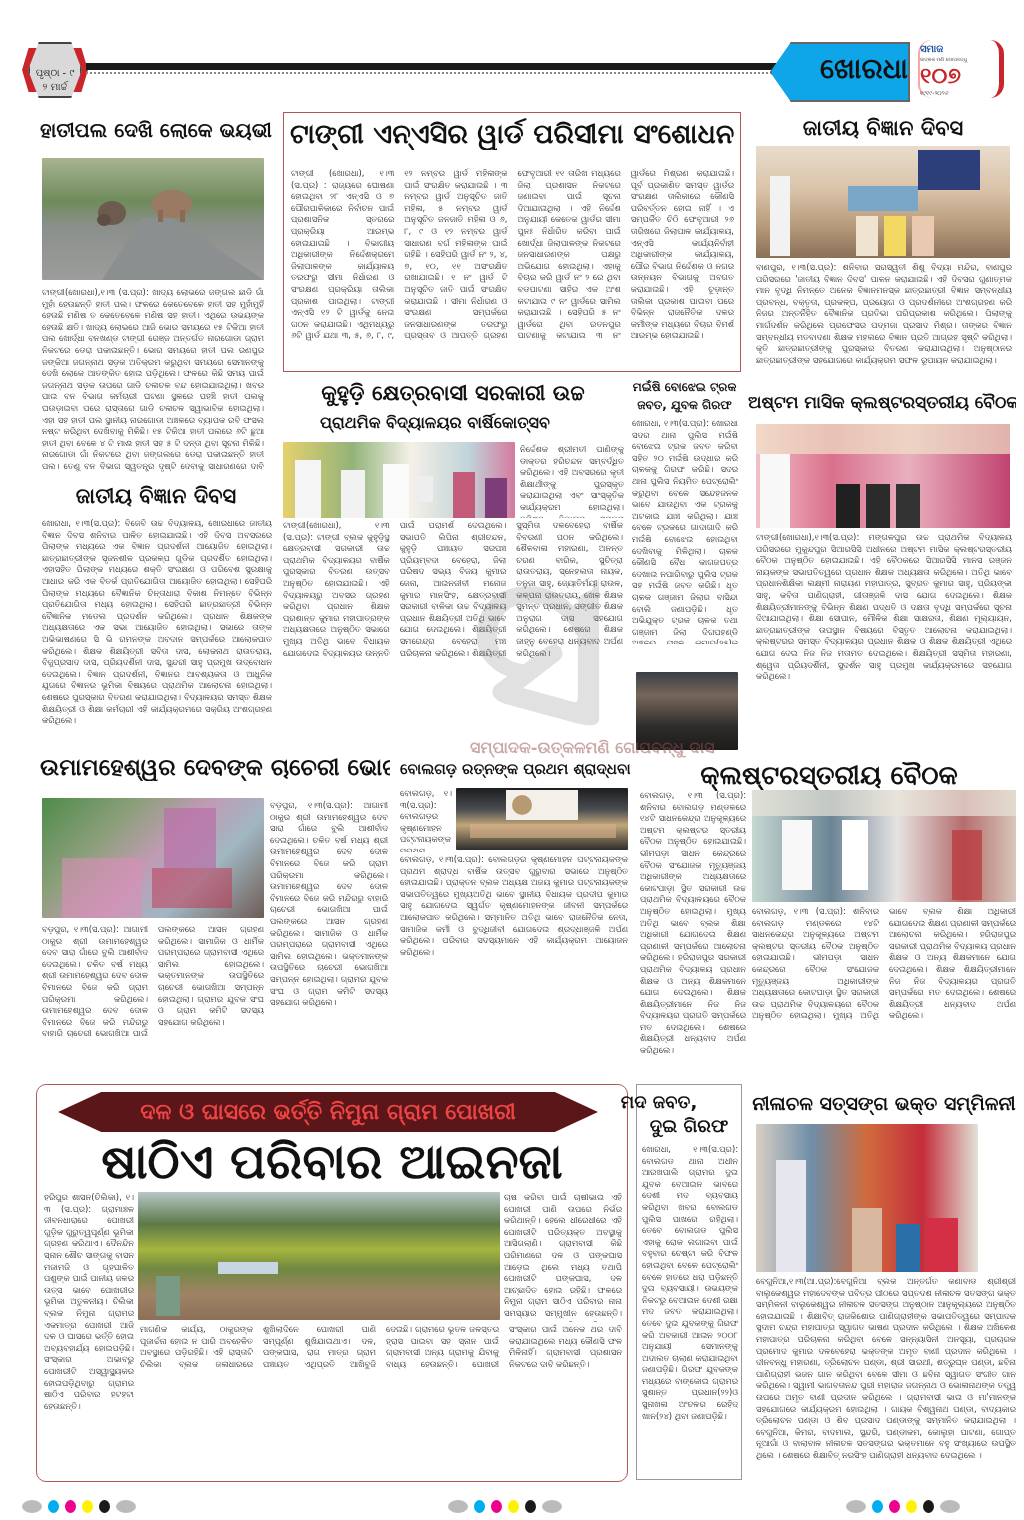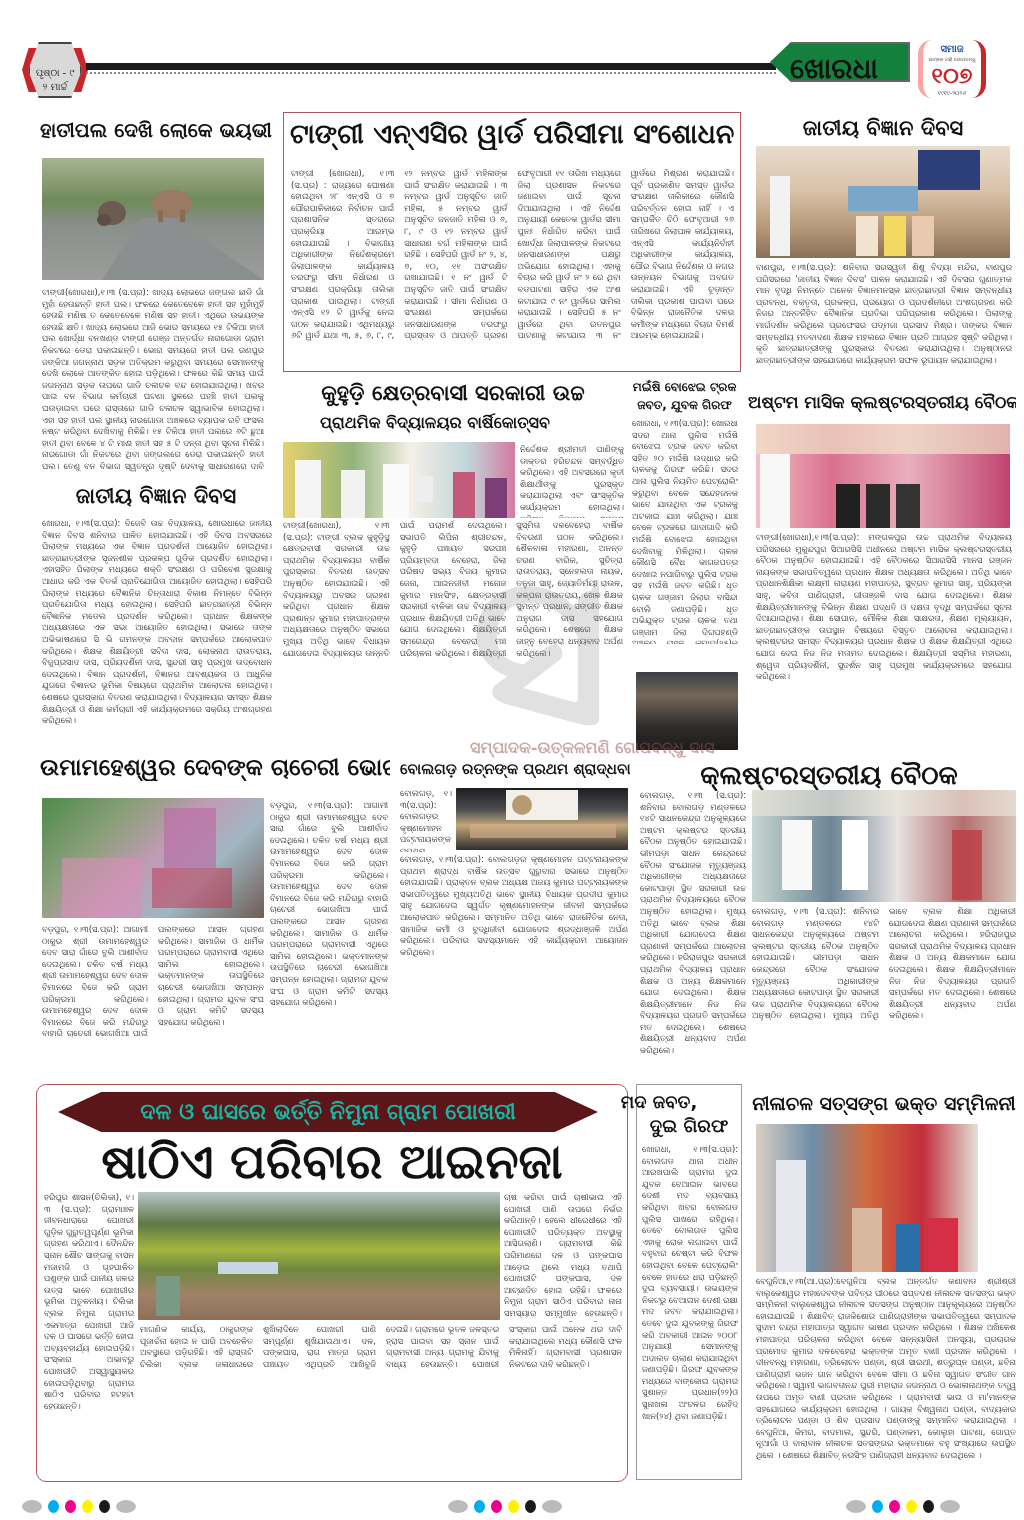--- a/index.html
+++ b/index.html
@@ -4,22 +4,22 @@
 <style>
   *{box-sizing:border-box;margin:0;padding:0}
   html,body{width:1024px;height:1520px;background:#fff;overflow:hidden}
   body{position:relative;font-family:"DejaVu Sans",sans-serif;color:#222}
   .abs{position:absolute}
   
   .pgbadge{left:28px;top:42px;width:54px;height:56px;background:#d9d9d9;border:2px solid #444;clip-path:polygon(20% 0,80% 0,100% 50%,80% 100%,20% 100%,0 50%);text-align:center;font-size:10px;line-height:14px;padding-top:22px}
   .pgbadge-red{left:22px;top:48px;width:66px;height:44px;background:#c8262b;clip-path:polygon(10% 0,90% 0,100% 50%,90% 100%,10% 100%,0 50%)}
   .hbar{left:86px;top:63px;width:690px;height:7px;background:#1a1a1a}
   .hbar2{left:86px;top:72px;width:690px;height:3px;border-top:2px dotted #888}
-  .section{left:770px;top:42px;width:140px;height:40px;background:#15803d;border:2px solid #666;clip-path:polygon(15% 0,100% 0,100% 100%,15% 100%,0 50%);font-size:28px;font-weight:bold;text-align:left;line-height:50px;padding-left:18px;color:#111}
-  .logo{left:918px;top:40px;width:68px;height:58px;border-left:5px solid #fca5a5;border-right:5px solid #c8262b;border-radius:14px;text-align:center;font-size:9px;color:#333;line-height:10px;padding-top:4px}
+  .section{left:770px;top:42px;width:140px;height:60px;background:#0ea5e9;border:2px solid #666;clip-path:polygon(15% 0,100% 0,100% 100%,15% 100%,0 50%);font-size:28px;font-weight:bold;text-align:right;line-height:50px;padding-left:18px;color:#111}
+  .logo{left:918px;top:40px;width:86px;height:58px;border-left:2px solid #fca5a5;border-right:5px solid #c8262b;border-radius:14px;text-align:left;font-size:9px;color:#333;line-height:10px;padding-top:4px}
   .logo .num{font-size:22px;font-weight:bold;color:#c8262b;line-height:24px}
   
   .hl{font-weight:bold;color:#111;white-space:nowrap;overflow:hidden;text-align:center}
   .body{font-size:8.4px;line-height:11.6px;color:#333;text-align:justify;overflow:hidden}
   .photo{overflow:hidden;border-radius:1px}
   .box{border:1.5px solid #b0555a}
   .cols{column-gap:10px}
   
   .ph-ele{background:linear-gradient(180deg,#a7b391 0%,#6f8b5a 35%,#8a8f8a 55%,#9c9d9c 100%)}
   .ph-ele::after{content:"";position:absolute}
@@ -27,21 +27,21 @@
   .ph-school{background:linear-gradient(90deg,#e5d16d 0%,#93b37a 30%,#f4f0e8 55%,#c0d4d9 80%,#d47aa0 100%)}
   .ph-cluster1{background:linear-gradient(90deg,#f4c0c8 0%,#d9718d 30%,#e9b0bf 60%,#c0436f 100%)}
   .ph-truck{background:linear-gradient(180deg,#3a3f47 0%,#76675a 30%,#2e2c2b 70%,#1d1c1a 100%)}
   .ph-temple{background:linear-gradient(135deg,#4f8b4a 0%,#8ea07d 30%,#c09bb4 50%,#a0b7c2 70%,#6e5c55 100%)}
   .ph-shraddha{background:linear-gradient(180deg,#1b1d20 0%,#4b4d52 35%,#c1a67a 60%,#2f2e2d 100%)}
   .ph-cluster2{background:linear-gradient(90deg,#c7d8d2 0%,#6c8595 30%,#e6e3e2 55%,#b56d6e 80%,#d7c6b9 100%)}
   .ph-pond{background:linear-gradient(180deg,#b8c6c7 0%,#5d7848 25%,#a5b53e 45%,#708841 60%,#a08366 80%,#8b6f58 100%)}
   .ph-satsang{background:linear-gradient(90deg,#d9cfc5 0%,#6e8ea8 25%,#d06b3d 50%,#c42d3b 75%,#e2e2d8 100%)}
   .wm{left:430px;top:520px;width:220px;height:280px;font-size:210px;font-weight:bold;color:rgba(120,120,120,0.22);line-height:260px;text-align:center;pointer-events:none}
   .wm-text{left:470px;top:738px;width:280px;font-size:16px;color:rgba(150,80,80,0.5);font-weight:bold;white-space:nowrap}
-  .ribbon{left:58px;top:1092px;width:540px;height:40px;background:#5a1618;clip-path:polygon(0 50%,8% 0,92% 0,100% 50%,92% 100%,8% 100%);color:#14b8a6;font-size:22px;font-weight:bold;text-align:center;line-height:40px}
+  .ribbon{left:58px;top:1092px;width:540px;height:40px;background:#5a1618;clip-path:polygon(0 50%,8% 0,92% 0,100% 50%,92% 100%,8% 100%);color:#ef4444;font-size:22px;font-weight:bold;text-align:center;line-height:40px}
   .dots{display:flex;gap:6px;align-items:center}
   .dot{width:11px;height:13px;border-radius:50%}
   .dot.g{width:20px;background:#bbb}
 </style>
 </head>
 <body>
 
 <div class="abs pgbadge-red"></div>
 <div class="abs pgbadge">
   <div>ପୃଷ୍ଠା - ୯</div>

